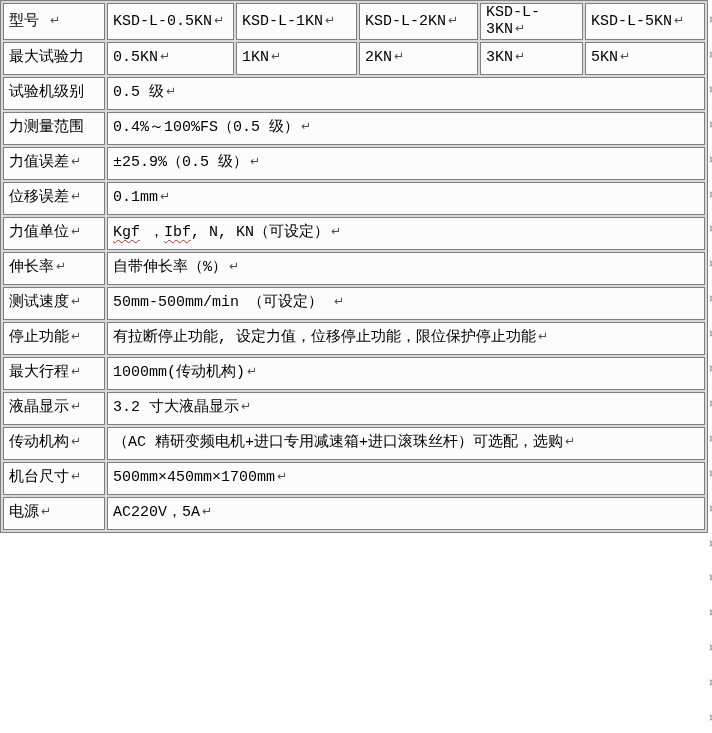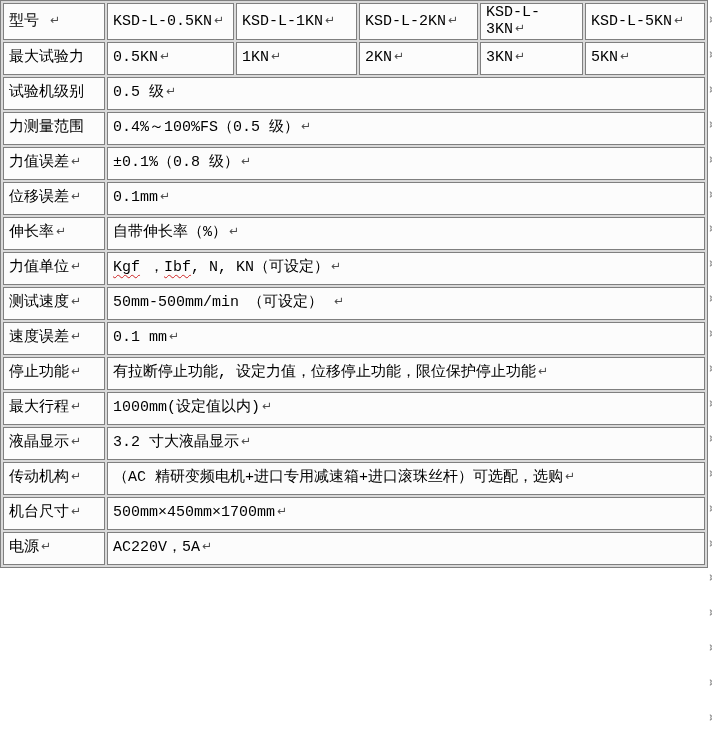--- a/index.html
+++ b/index.html
@@ -96,49 +96,45 @@
         <tr>
           <td class="cell label-cell">试验机级别</td>
           <td class="cell value-cell" colspan="5"><span>0.5 级</span><span class="ret">↵</span></td>
         </tr>
         <tr>
           <td class="cell label-cell">力测量范围</td>
           <td class="cell value-cell" colspan="5"><span>0.4%～100%FS（0.5 级）</span><span class="ret">↵</span></td>
         </tr>
         <tr>
           <td class="cell label-cell">力值误差<span class="ret">↵</span></td>
-          <td class="cell value-cell" colspan="5"><span>±0.1%（0.8 级）</span><span class="ret">↵</span></td>
+          <td class="cell value-cell" colspan="5"><span>±25.9%（0.5 级）</span><span class="ret">↵</span></td>
         </tr>
         <tr>
           <td class="cell label-cell">位移误差<span class="ret">↵</span></td>
           <td class="cell value-cell" colspan="5"><span>0.1mm</span><span class="ret">↵</span></td>
         </tr>
         <tr>
+          <td class="cell label-cell">力值单位<span class="ret">↵</span></td>
+          <td class="cell value-cell" colspan="5"><span class="wavy">Kgf</span><span> ，</span><span class="wavy">Ibf</span><span>, N, KN（可设定）</span><span class="ret">↵</span></td>
+        </tr>
+        <tr>
           <td class="cell label-cell">伸长率<span class="ret">↵</span></td>
           <td class="cell value-cell" colspan="5"><span>自带伸长率（%）</span><span class="ret">↵</span></td>
         </tr>
         <tr>
-          <td class="cell label-cell">力值单位<span class="ret">↵</span></td>
-          <td class="cell value-cell" colspan="5"><span class="wavy">Kgf</span><span> ，</span><span class="wavy">Ibf</span><span>, N, KN（可设定）</span><span class="ret">↵</span></td>
-        </tr>
-        <tr>
           <td class="cell label-cell">测试速度<span class="ret">↵</span></td>
           <td class="cell value-cell" colspan="5"><span>50mm-500mm/min （可设定） </span><span class="ret">↵</span></td>
-        </tr>
-        <tr>
-          <td class="cell label-cell">速度误差<span class="ret">↵</span></td>
-          <td class="cell value-cell" colspan="5"><span>0.1 mm</span><span class="ret">↵</span></td>
         </tr>
         <tr>
           <td class="cell label-cell">停止功能<span class="ret">↵</span></td>
           <td class="cell value-cell" colspan="5"><span>有拉断停止功能, 设定力值，位移停止功能，限位保护停止功能</span><span class="ret">↵</span></td>
         </tr>
         <tr>
           <td class="cell label-cell">最大行程<span class="ret">↵</span></td>
-          <td class="cell value-cell" colspan="5"><span>1000mm(设定值以内)</span><span class="ret">↵</span></td>
+          <td class="cell value-cell" colspan="5"><span>1000mm(传动机构)</span><span class="ret">↵</span></td>
         </tr>
         <tr>
           <td class="cell label-cell">液晶显示<span class="ret">↵</span></td>
           <td class="cell value-cell" colspan="5"><span>3.2 寸大液晶显示</span><span class="ret">↵</span></td>
         </tr>
         <tr>
           <td class="cell label-cell">传动机构<span class="ret">↵</span></td>
           <td class="cell value-cell" colspan="5"><span>（AC 精研变频电机+进口专用减速箱+进口滚珠丝杆）可选配，选购</span><span class="ret">↵</span></td>
         </tr>
         <tr>

